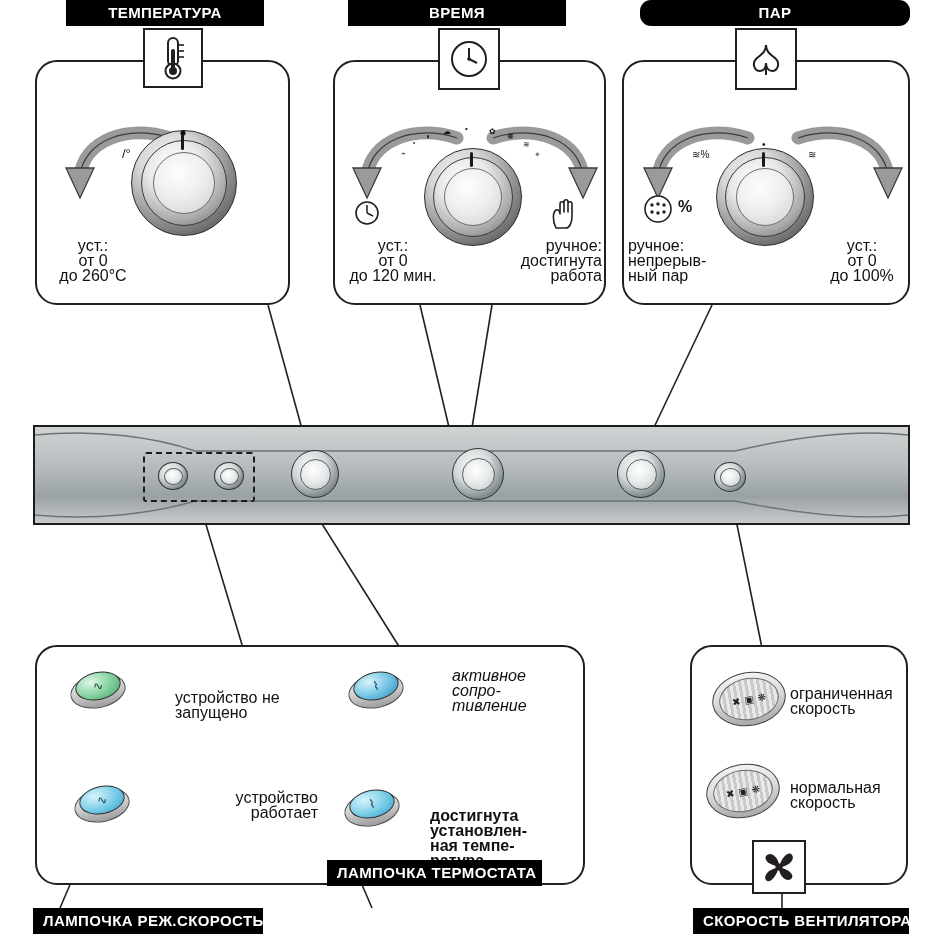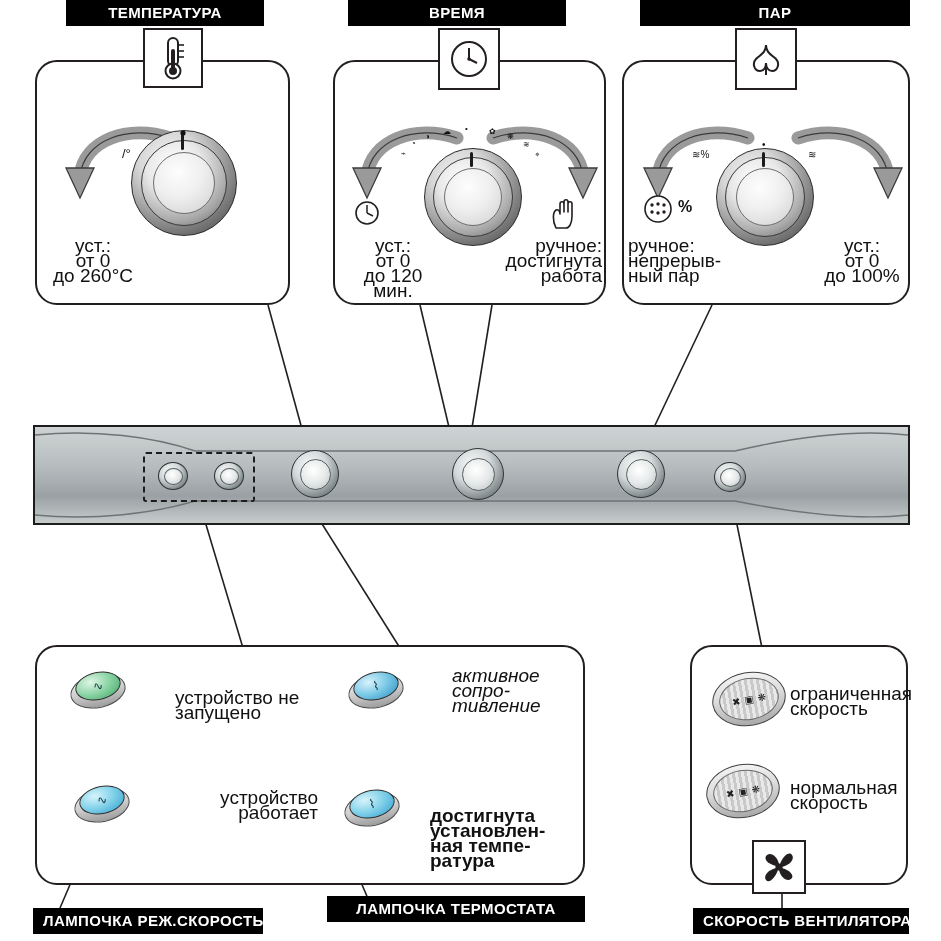--- a/index.html
+++ b/index.html
@@ -33,21 +33,21 @@
   }
 
   
   .tile{
     background:#fff;border:2px solid #231f20;
     box-sizing:border-box;
     display:flex;align-items:center;justify-content:center;
   }
 
   
-  .txt{font-size:19px;line-height:15px;}
+  .txt{font-size:16px;line-height:15px;}
   .txt-c{text-align:center;}
   .txt-r{text-align:right;}
   .txt-l{text-align:left;}
 
   
   .knob-wrap{position:absolute;}
   .knob-outer{
     position:absolute;border-radius:50%;
     background:
       radial-gradient(circle at 35% 28%, #f2f2f2 0%, #d6d6d6 30%, #8d8d8d 62%, #3a3a3a 100%);
@@ -133,21 +133,21 @@
     gap:4px;font-size:10px;color:#222;
   }
 
   .leader{position:absolute;left:0;top:0;width:941px;height:941px;pointer-events:none;}
 </style>
 </head>
 <body>
 
 <div class="blk-label abs" style="left:30px;top:0px;width:198px;margin-left:36px;">ТЕМПЕРАТУРА</div>
 <div class="blk-label abs" style="left:348px;top:0px;width:218px;">ВРЕМЯ</div>
-<div class="blk-label abs" style="left:640px;top:0px;width:270px;">ПАР</div>
+<div class="blk-label abs" style="left:640px;top:0px;width:270px;border-radius:11px;">ПАР</div>
 
 <svg class="leader" viewBox="0 0 941 941">
 
   <path d="M268,305 L305,440" stroke="#231f20" stroke-width="1.6" fill="none"></path>
   <path d="M420,305 L452,440" stroke="#231f20" stroke-width="1.6" fill="none"></path>
   <path d="M492,305 L470,440" stroke="#231f20" stroke-width="1.6" fill="none"></path>
   <path d="M712,305 L648,440" stroke="#231f20" stroke-width="1.6" fill="none"></path>
 
   <path d="M198,498 L243,648" stroke="#231f20" stroke-width="1.6" fill="none"></path>
   <path d="M307,500 L400,648" stroke="#231f20" stroke-width="1.6" fill="none"></path>
@@ -444,14 +444,14 @@
   <svg width="40" height="40" viewBox="0 0 40 40">
     <circle cx="20" cy="20" r="3.6" fill="#231f20"></circle>
     <path d="M20,17 C18,9 12,5 8,8 C4,11 8,17 17,19 Z" fill="#231f20"></path>
     <path d="M23,20 C31,18 36,12 33,8 C30,4 24,9 21,17 Z" fill="#231f20"></path>
     <path d="M20,23 C22,31 28,35 32,32 C36,29 31,23 23,21 Z" fill="#231f20"></path>
     <path d="M17,21 C9,23 4,29 7,33 C10,37 16,31 19,23 Z" fill="#231f20"></path>
   </svg>
 </div>
 
 <div class="blk-label abs" style="left:33px;top:908px;width:230px;">ЛАМПОЧКА РЕЖ.СКОРОСТЬ</div>
-<div class="blk-label abs" style="left:327px;top:896px;width:258px;">ЛАМПОЧКА ТЕРМОСТАТА</div>
+<div class="blk-label abs" style="left:327px;top:860px;width:215px;">ЛАМПОЧКА ТЕРМОСТАТА</div>
 <div class="blk-label abs" style="left:693px;top:908px;width:216px;">СКОРОСТЬ ВЕНТИЛЯТОРА</div>
 
 </body></html>

